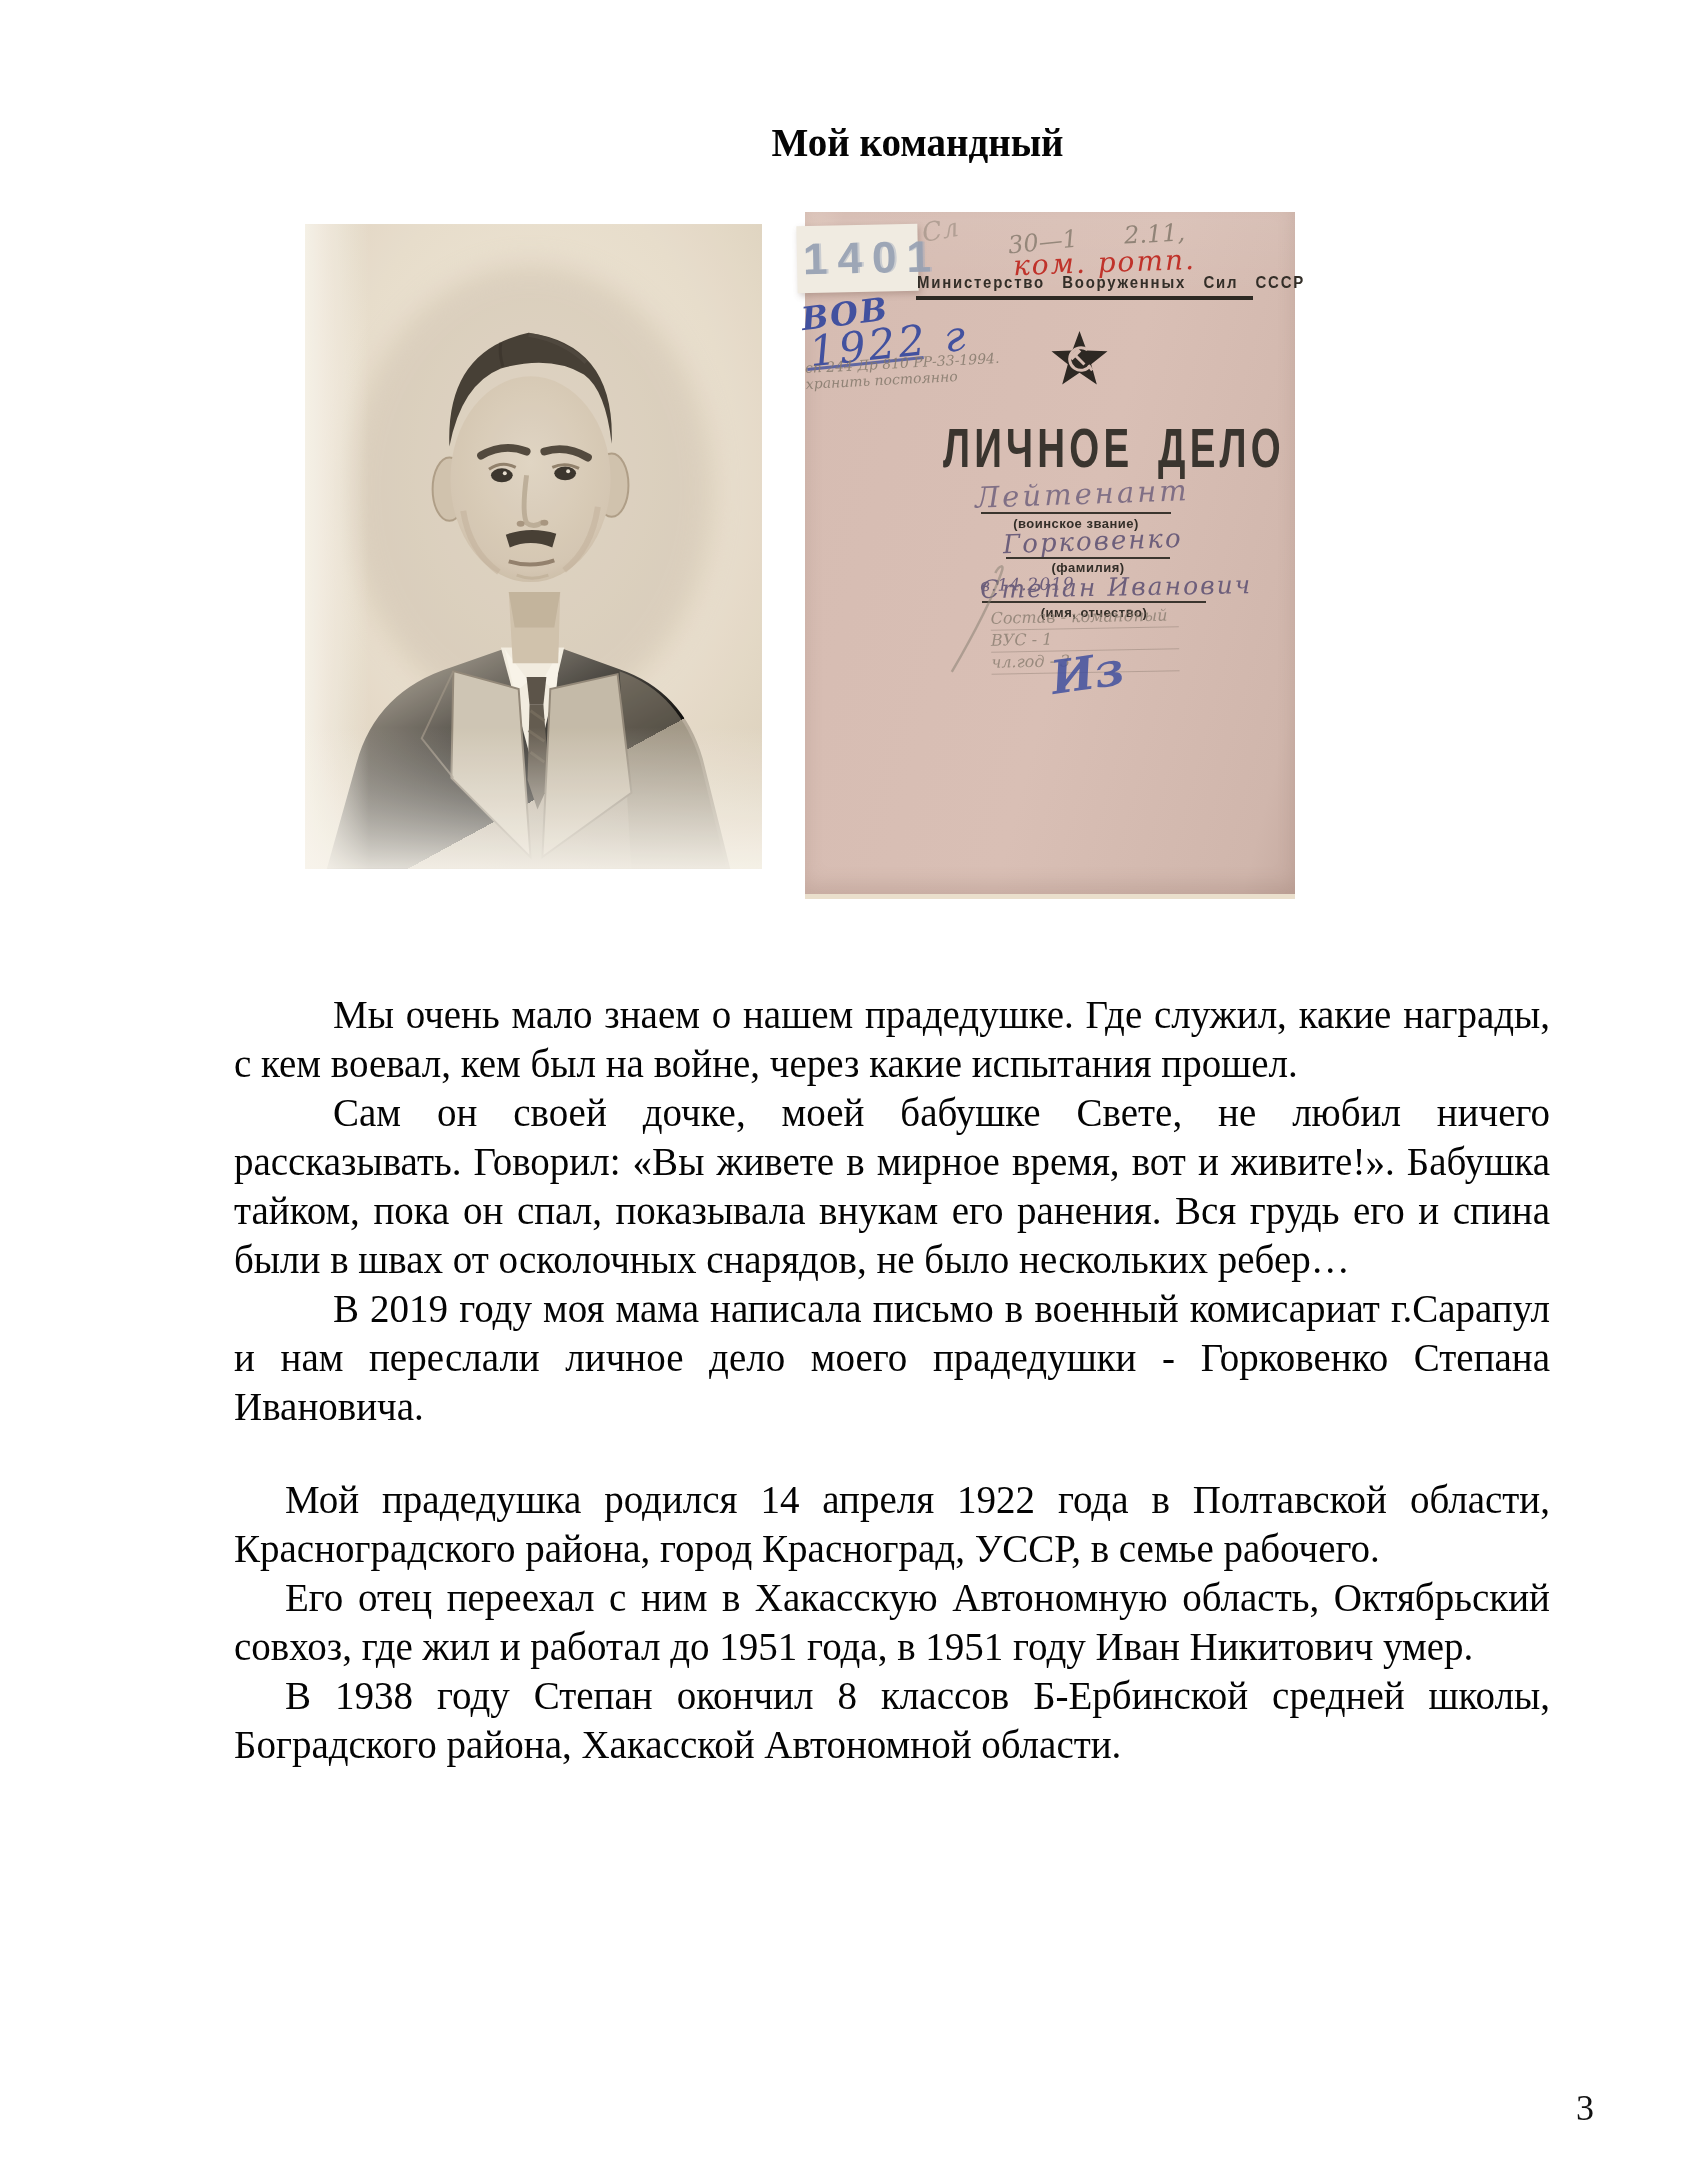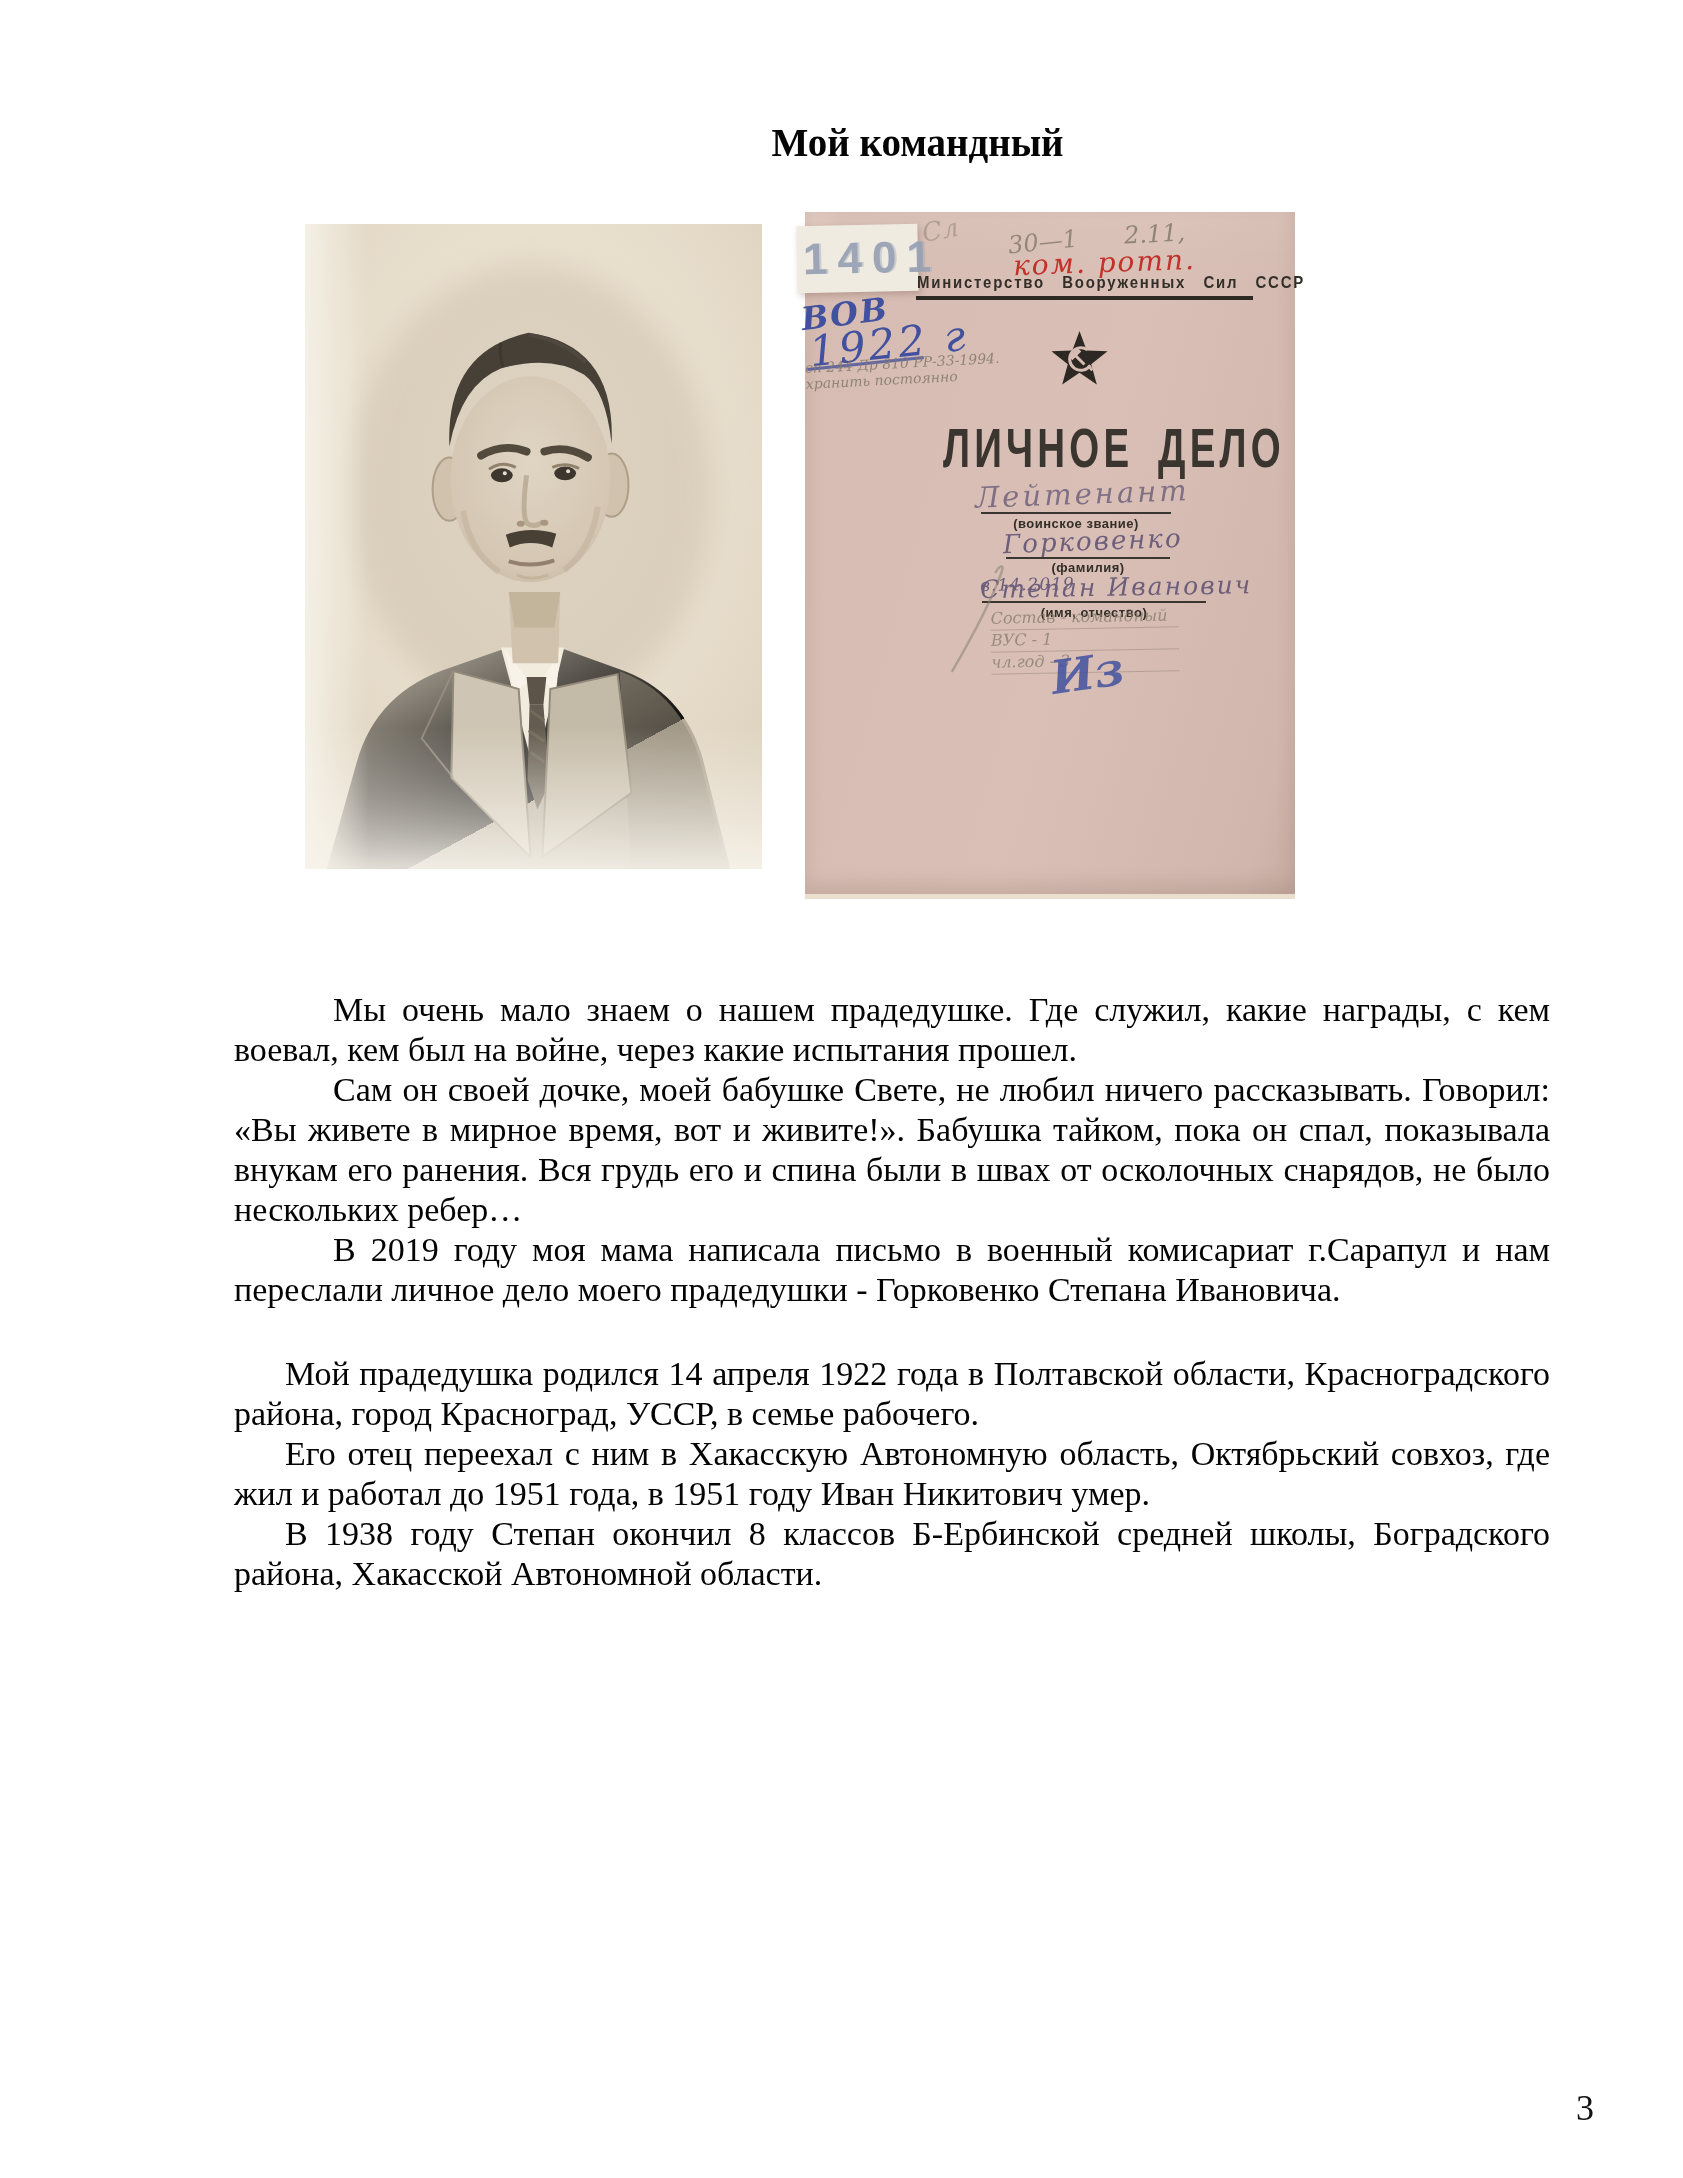--- a/index.html
+++ b/index.html
@@ -77,21 +77,21 @@
   .lbl-1{left:176px;top:304px;width:190px;}
   .lbl-2{left:201px;top:348px;width:164px;}
   .lbl-3{left:177px;top:393px;width:224px;}
   .pencil-notes{left:186px;top:395px;font-size:16px;line-height:20px;opacity:.75;transform:rotate(-1deg);}
   .pencil-notes div{position:static;border-bottom:1px solid rgba(90,80,70,.35);width:188px;padding-bottom:1px;}
   .flourish{left:246px;top:434px;font-size:46px;font-weight:bold;opacity:.85;transform:rotate(-8deg);}
   .swoosh{left:129px;top:351px;}
   
   .body-text{position:absolute;left:234px;top:990px;width:1316px;}
   .para{
-    margin:0;text-align:justify;font-size:34px;line-height:40px;color:#040404;
+    margin:0;text-align:justify;font-size:39px;line-height:49px;color:#040404;
     font-family:"Liberation Serif",serif;
   }
   .ind-large{text-indent:99px;}
   .ind-small{text-indent:51px;}
   .gap-before{margin-top:44px;}
   .page-number{position:absolute;left:1576px;top:2087px;font-size:36px;color:#111;}
 </style>
 </head>
 <body>
 

